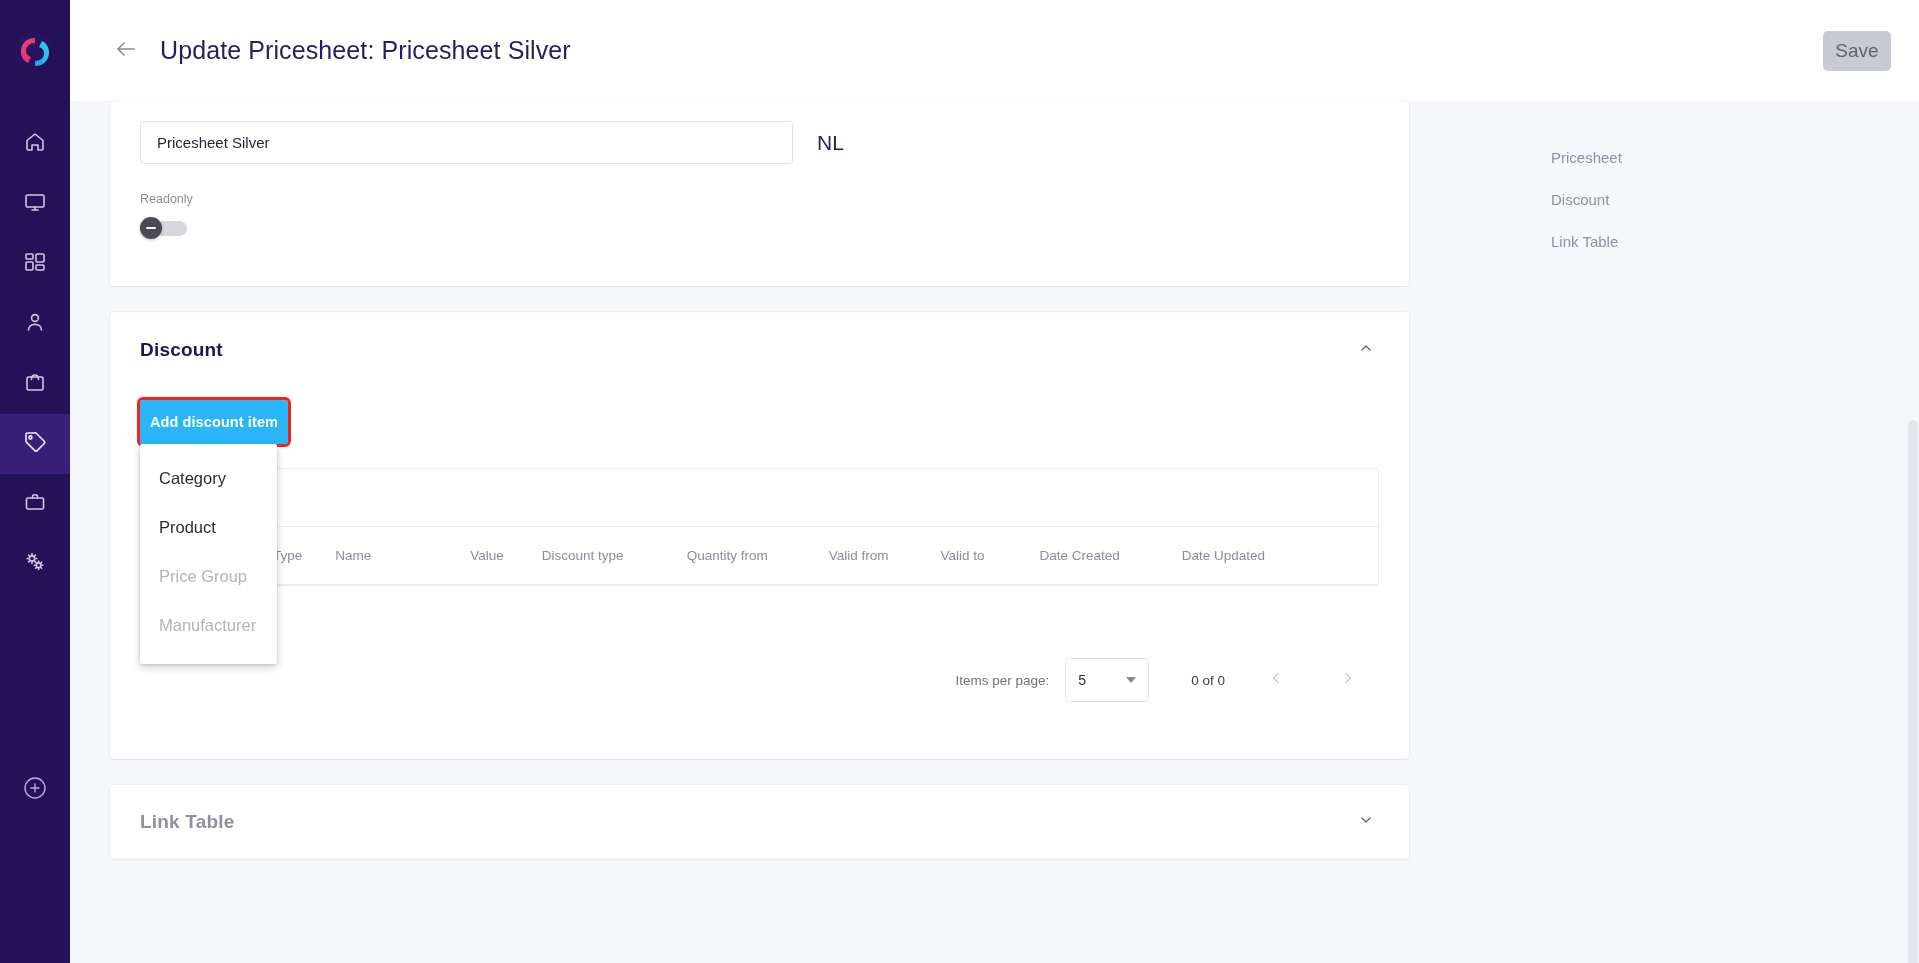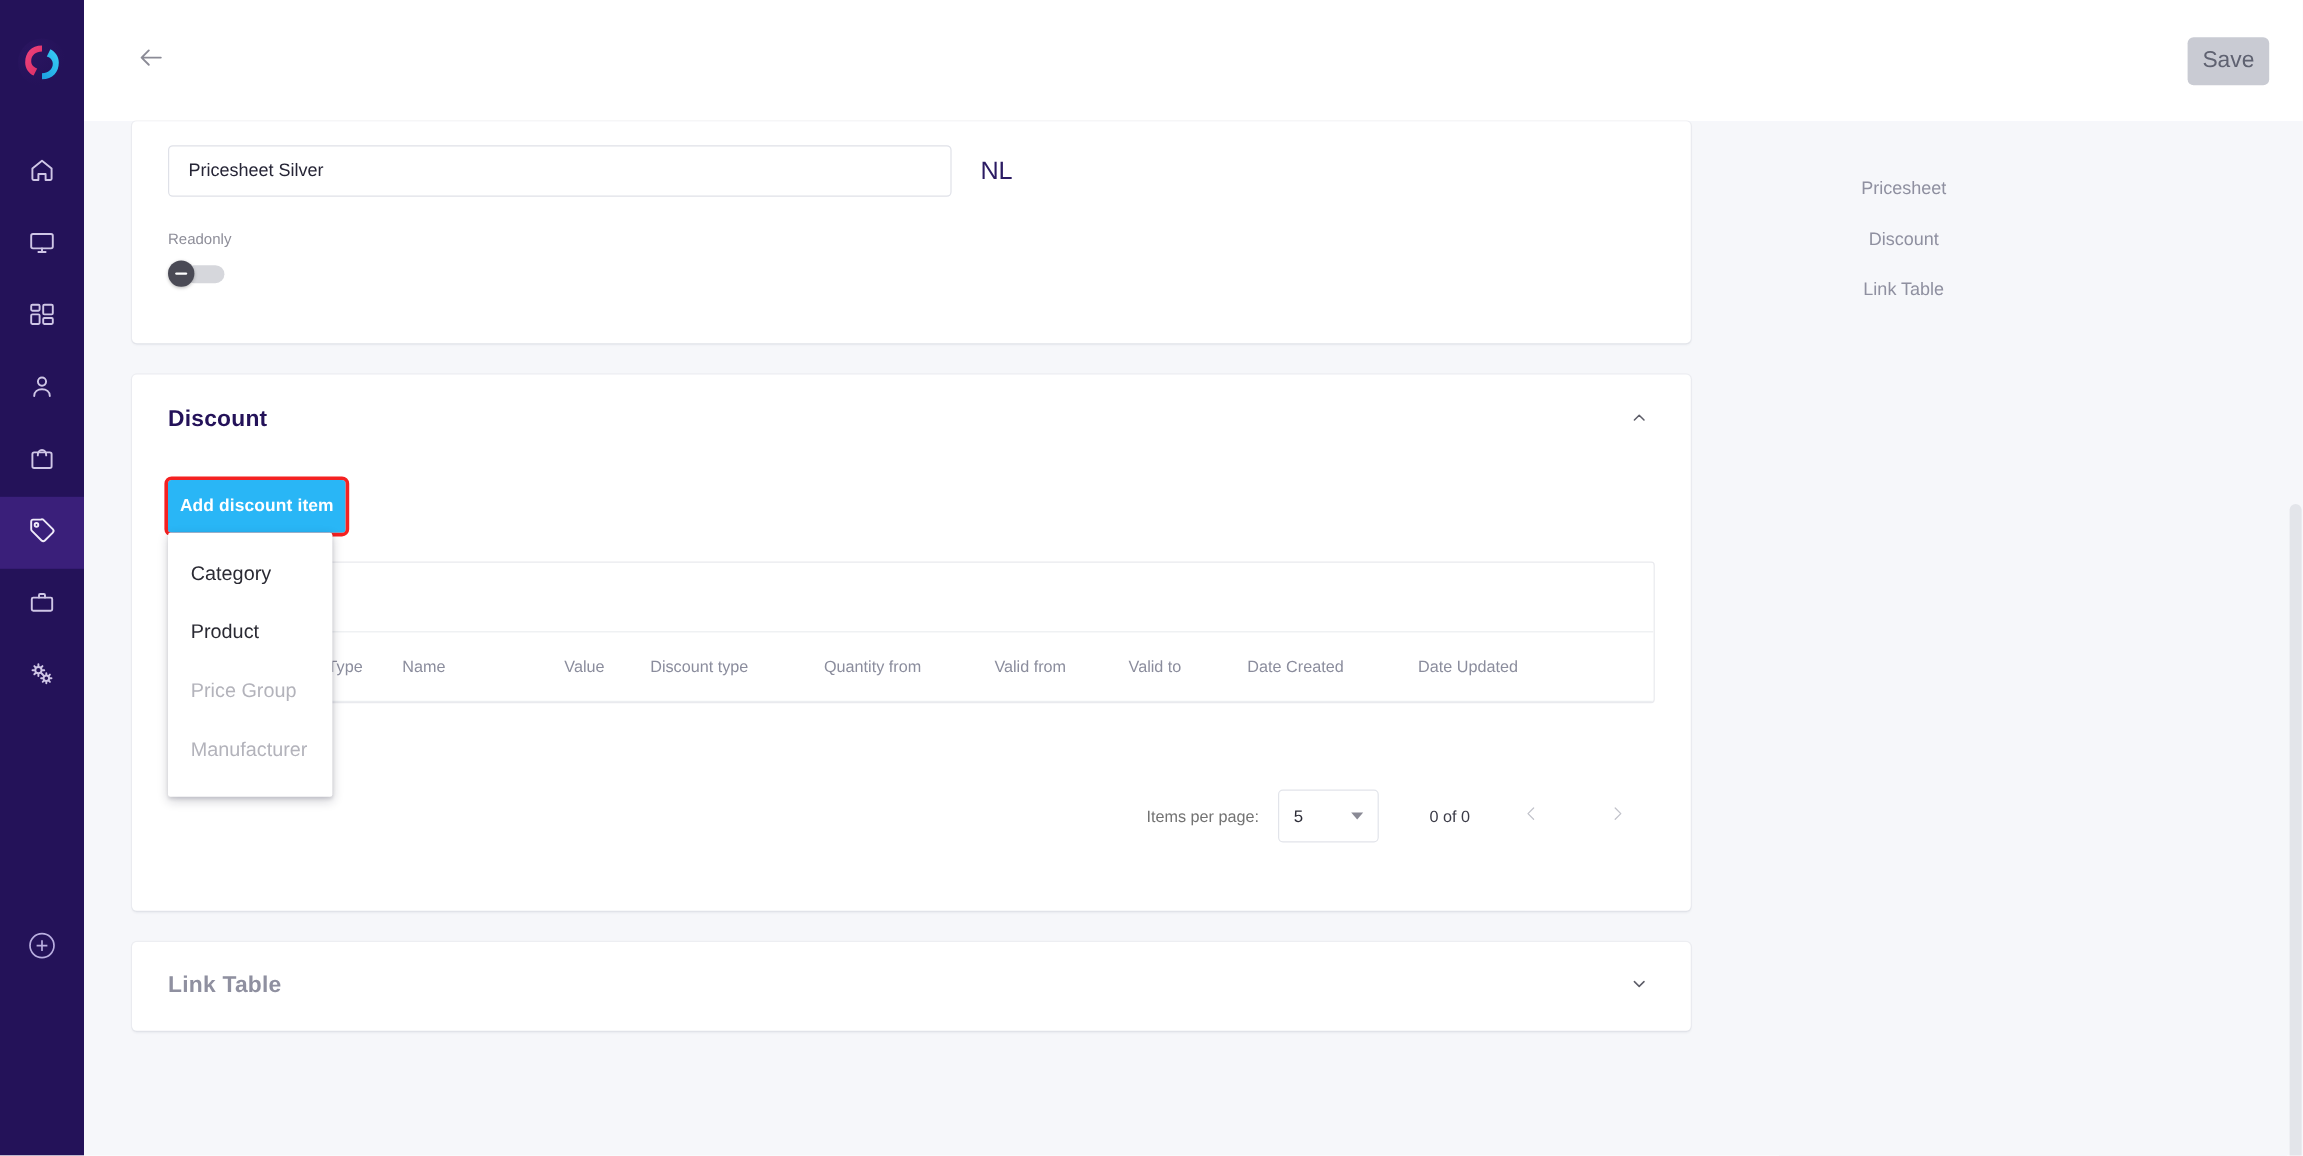--- a/index.html
+++ b/index.html
@@ -207,21 +207,21 @@
   
   .card-link {
     margin-top: 26px;
     height: 74px;
     display: flex; align-items: center; padding: 0 30px;
   }
 
   
   .rightnav {
     position: absolute; top: 48px; left: 102px;
-    display: flex; flex-direction: column; gap: 25px; text-align: center;
+    display: flex; flex-direction: column; gap: 25px;
   }
   .rn-item { font-size: 15px; color: #8f90a0; cursor: pointer; white-space: nowrap; }
 
   
   .pagescroll {
     position: absolute; right: 0; top: 101px; width: 14px; bottom: 0;
     background: transparent;
   }
   .pagescroll .thumb {
     position: absolute; right: 1px; top: 218px;
@@ -335,20 +335,21 @@
   <div class="main">
 
     <div class="topbar">
       <div class="back-btn">
         <span>
           <svg viewBox="0 0 24 24">
               <path d="M20 12H4M4 12l6-6M4 12l6 6"></path>
             </svg>
         </span>
       </div>
+      <div class="page-title">Update Pricesheet: Pricesheet Silver</div>
       <button class="save-btn">Save</button>
     </div>
 
     <div class="content">
 
       <div class="content-left">
 
         <div class="card card-top">
           <div class="row-name">
             <input class="name-input" type="text" value="Pricesheet Silver" style="">

